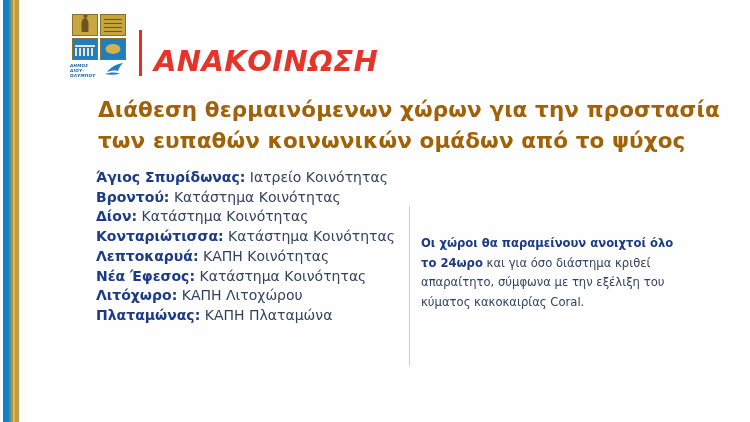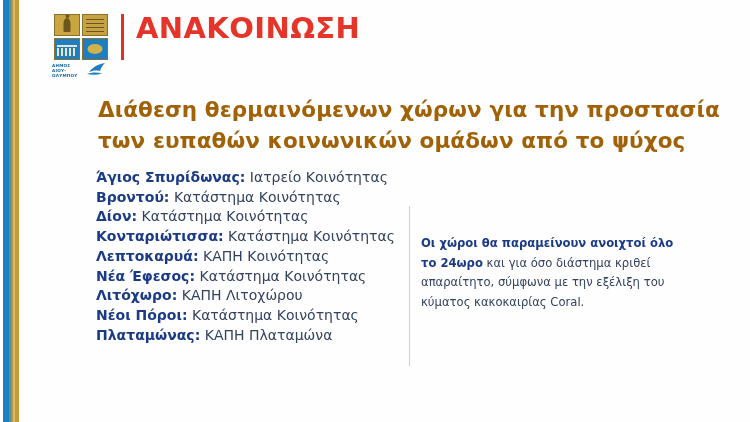--- a/index.html
+++ b/index.html
@@ -30,24 +30,25 @@
   .s2 { width: 6px;  background: #1481c4; }
   .s3 { width: 2px;  background: #5e8f7e; }
   .s4 { width: 2px;  background: #b8923c; }
   .s5 { width: 2px;  background: #d9bb66; }
   .s6 { width: 4px;  background: #c29b41; }
   .s7 { width: 3px;  background: #fdfdfb; }
 
   
   .header {
     position: absolute;
-    left: 50px;
+    left: 68px;
     top: 14px;
     display: flex;
-    align-items: flex-start;
+    align-items: flex-end;
+    font-style: italic;
   }
   .logo {
     width: 62px;
     display: flex;
     flex-direction: column;
     align-items: center;
   }
   .crest {
     width: 54px;
     height: 46px;
@@ -267,21 +268,20 @@
   <div class="body-area">
 
     <ul class="venue-list" id="venue-list">
         <li><span class="place">Άγιος Σπυρίδωνας:</span><span class="facility"> Ιατρείο Κοινότητας</span></li>
         <li><span class="place">Βροντού:</span><span class="facility"> Κατάστημα Κοινότητας</span></li>
         <li><span class="place">Δίον:</span><span class="facility"> Κατάστημα Κοινότητας</span></li>
         <li><span class="place">Κονταριώτισσα:</span><span class="facility"> Κατάστημα Κοινότητας</span></li>
         <li><span class="place">Λεπτοκαρυά:</span><span class="facility"> ΚΑΠΗ Κοινότητας</span></li>
         <li><span class="place">Νέα Έφεσος:</span><span class="facility"> Κατάστημα Κοινότητας</span></li>
         <li><span class="place">Λιτόχωρο:</span><span class="facility"> ΚΑΠΗ Λιτοχώρου</span></li>
-        <li><span class="place">Νέοι Πόροι:</span><span class="facility"> Κατάστημα Κοινότητας</span></li>
         <li><span class="place">Πλαταμώνας:</span><span class="facility"> ΚΑΠΗ Πλαταμώνα</span></li>
       </ul>
 
     <div class="divider"></div>
 
     <div class="note">
       <span class="strong">Οι χώροι θα παραμείνουν ανοιχτοί όλο το 24ωρο</span><span> και για όσο διάστημα κριθεί απαραίτητο, σύμφωνα με την εξέλιξη του κύματος κακοκαιρίας Coral.</span>
     </div>
 
   </div>

